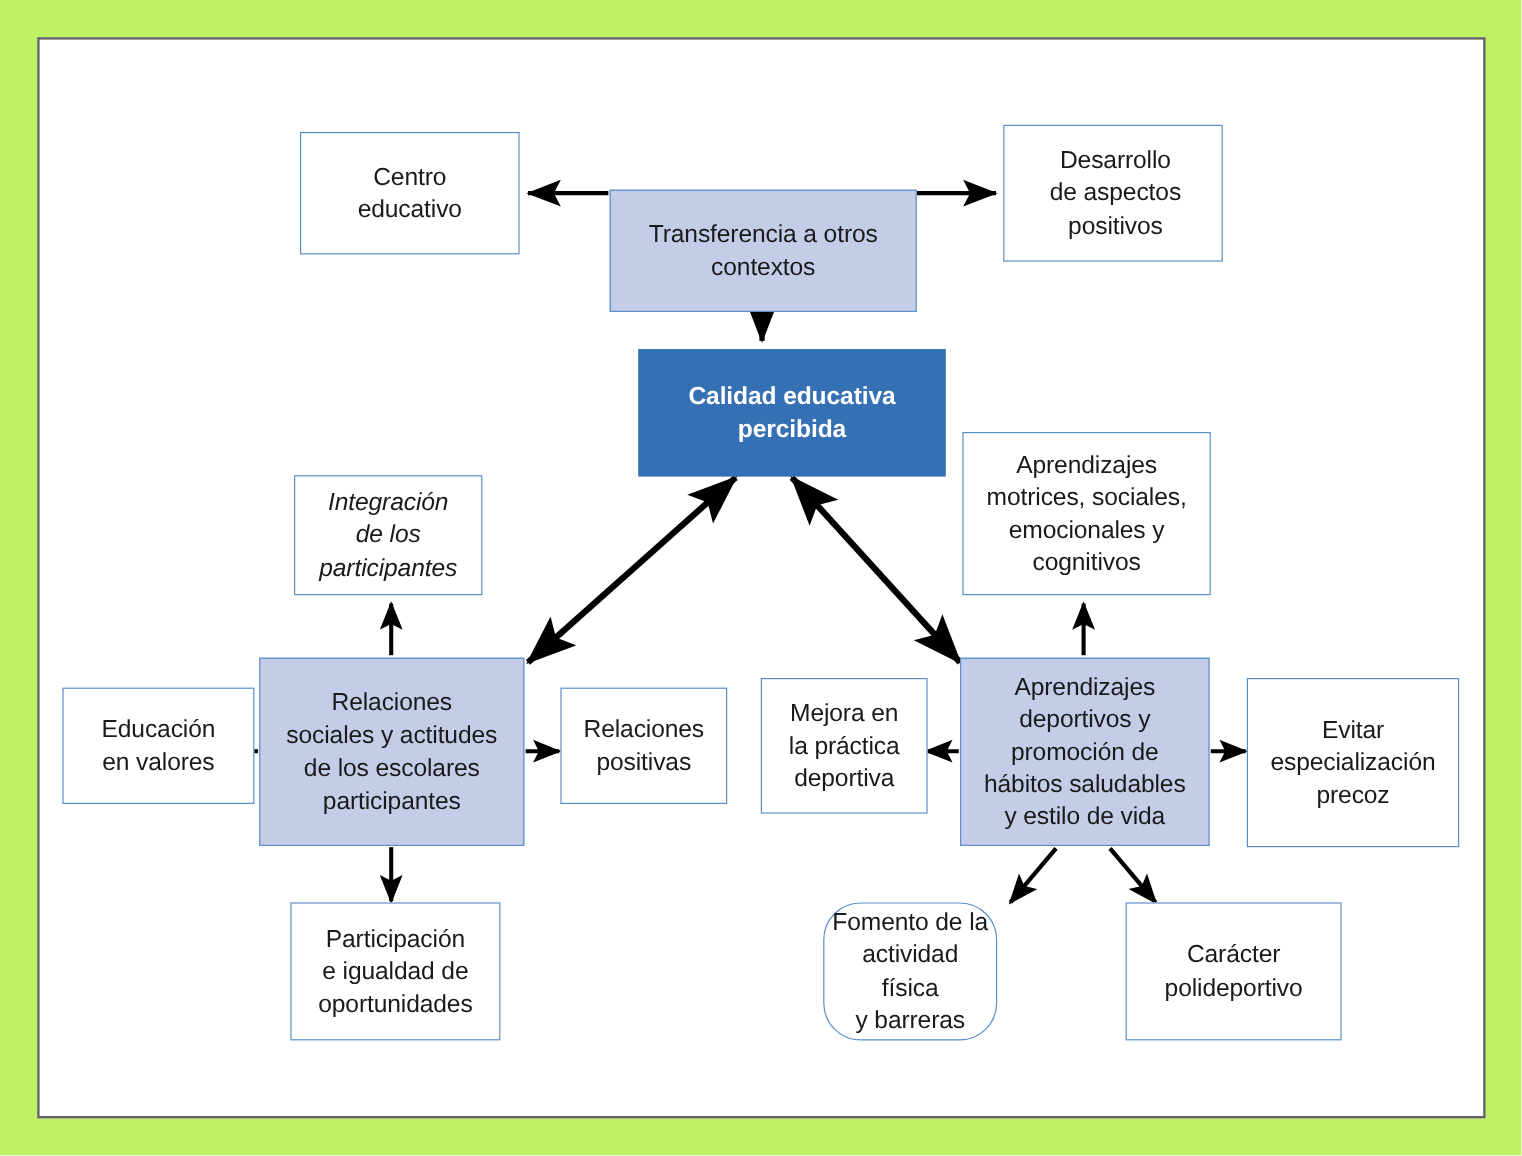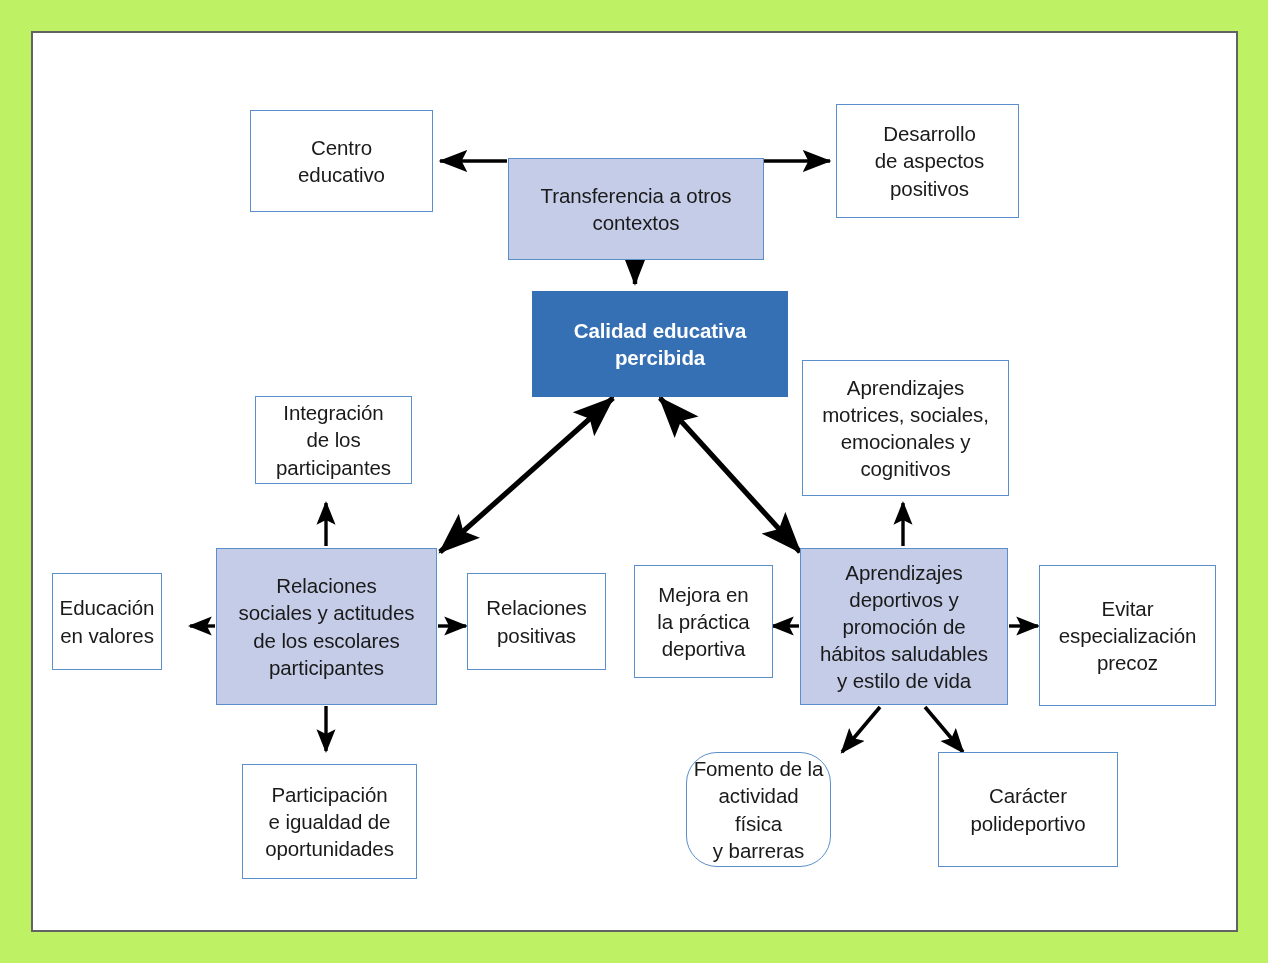--- a/index.html
+++ b/index.html
@@ -118,30 +118,30 @@
     <div class="node light" style="left:475px; top:77px; width:256px; height:102px;margin-top:48px;">Transferencia a otros
 contextos</div>
 
     <div class="node" style="left:803px; top:71px; width:183px; height:114px;padding-left:10px;">Desarrollo
 de aspectos
 positivos</div>
 
     <div class="node primary" style="left:475px; top:258px; width:256px; height:106px;margin-left:24px;">Calidad educativa
 percibida</div>
 
-    <div class="node" style="left:222px; top:363px; width:157px; height:88px;">Integración
+    <div class="node" style="left:212px; top:363px; width:157px; height:100px;font-style:italic;">Integración
 de los
 participantes</div>
 
     <div class="node" style="left:769px; top:327px; width:207px; height:136px;">Aprendizajes
 motrices, sociales,
 emocionales y
 cognitivos</div>
 
-    <div class="node" style="left:19px; top:540px; width:110px; height:97px;">Educación
+    <div class="node" style="left:19px; top:540px; width:160px; height:97px;">Educación
 en valores</div>
 
     <div class="node light" style="left:183px; top:515px; width:221px; height:157px;">Relaciones
 sociales y actitudes
 de los escolares
 participantes</div>
 
     <div class="node" style="left:434px; top:540px; width:139px; height:97px;">Relaciones
 positivas</div>
 
@@ -152,21 +152,21 @@
     <div class="node light" style="left:767px; top:515px; width:208px; height:157px;">Aprendizajes
 deportivos y
 promoción de
 hábitos saludables
 y estilo de vida</div>
 
     <div class="node" style="left:1006px; top:532px; width:177px; height:141px;">Evitar
 especialización
 precoz</div>
 
-    <div class="node" style="left:209px; top:719px; width:175px; height:115px;margin-top:12px;">Participación
+    <div class="node" style="left:209px; top:719px; width:175px; height:115px;">Participación
 e igualdad de
 oportunidades</div>
 
     <div class="node" style="left:653px; top:719px; width:145px; height:115px;border-radius:31px;">Fomento de la
 actividad física
 y barreras</div>
 
     <div class="node" style="left:905px; top:719px; width:180px; height:115px;">Carácter
 polideportivo</div>
 

